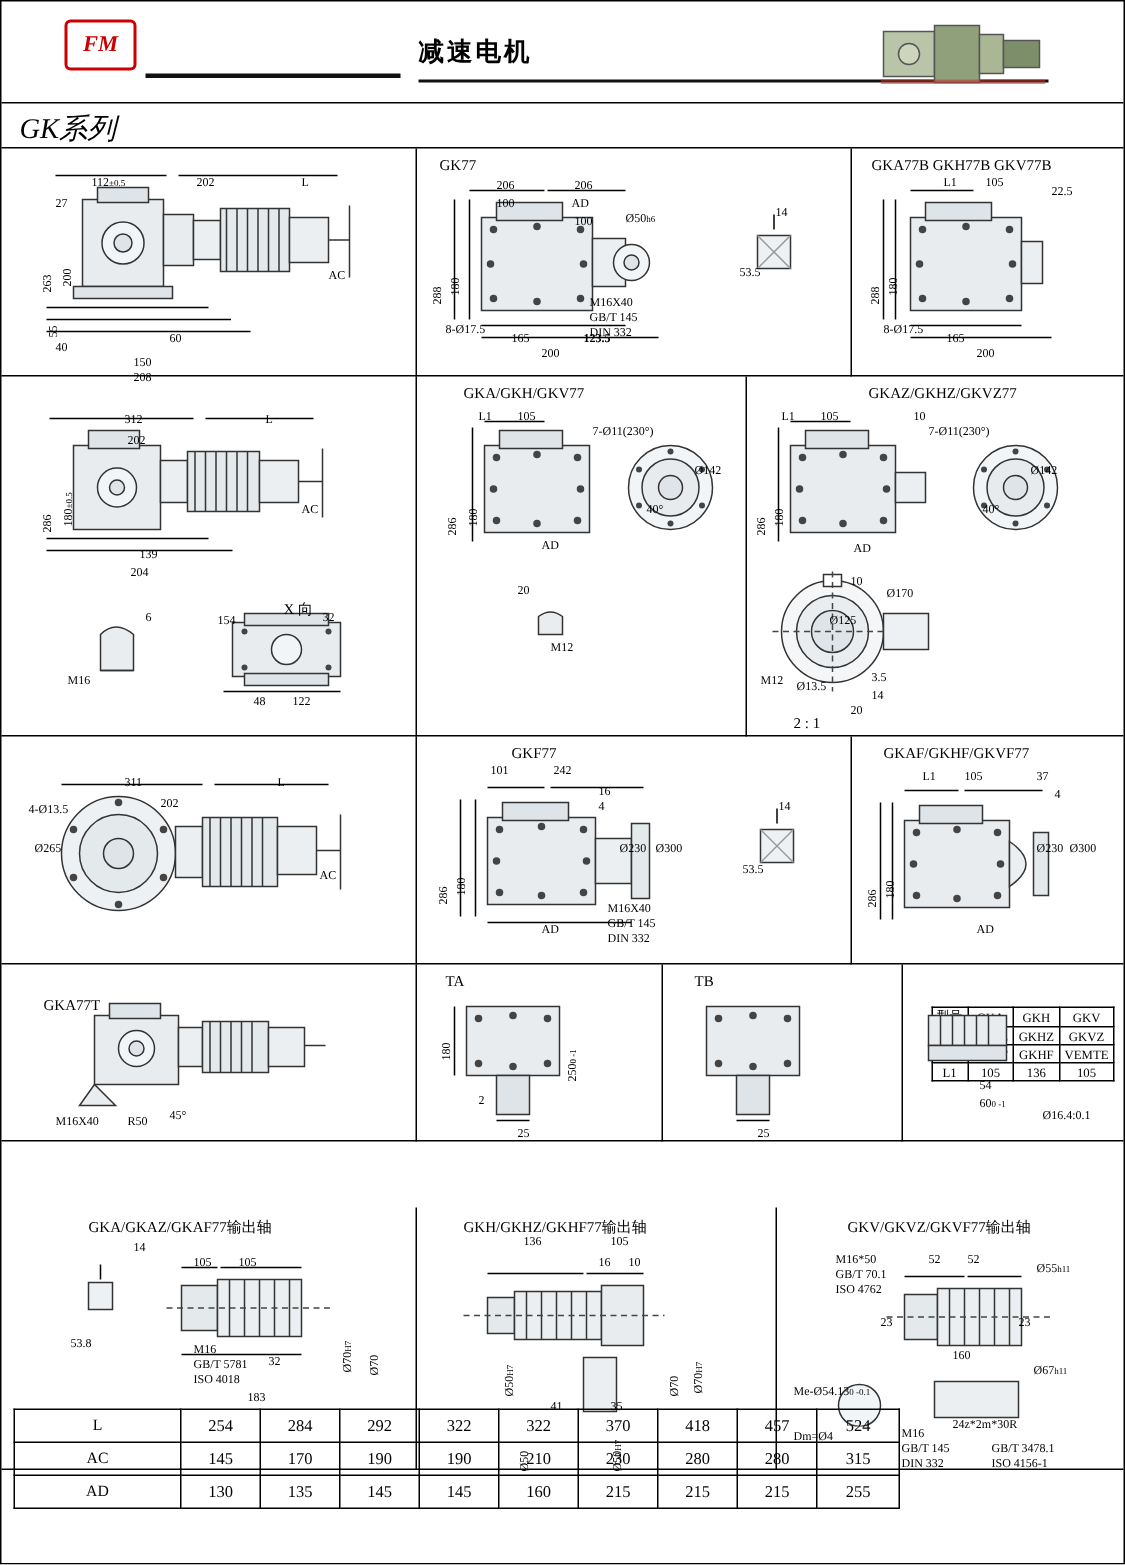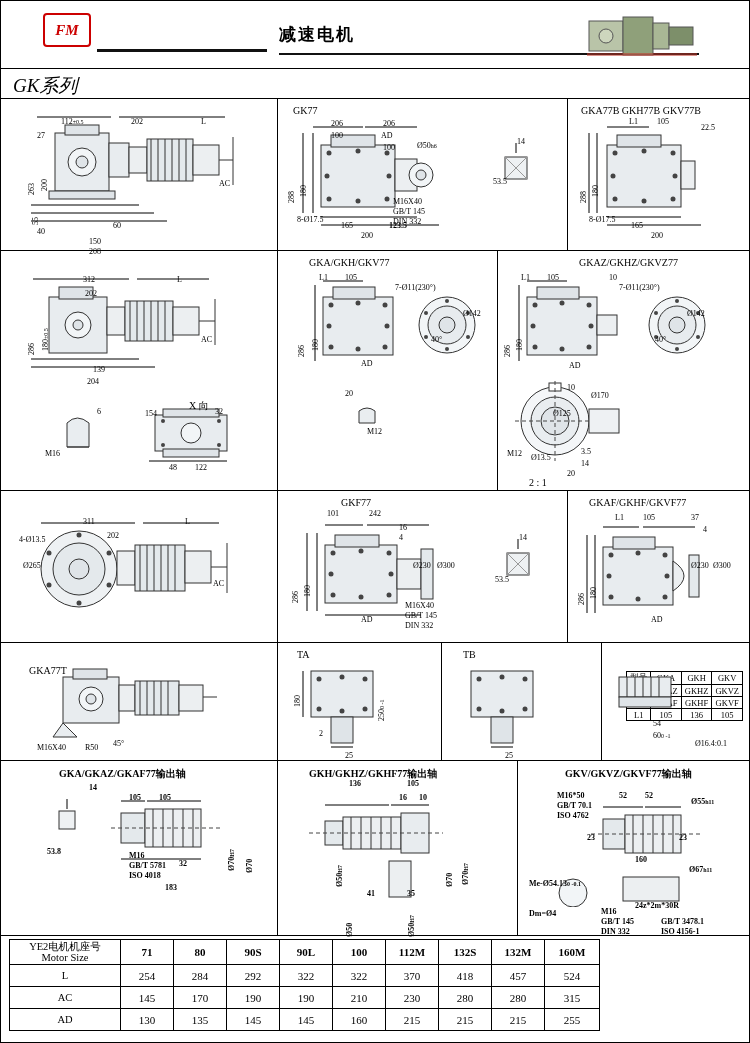--- a/index.html
+++ b/index.html
@@ -18,21 +18,21 @@
 
   .series{position:absolute;left:12px;top:72px;font-style:italic;font-size:19px;font-family:"Liberation Serif",serif;}
   .series-rule{position:absolute;left:0;top:97px;width:748px;height:1px;background:#000;}
 
   
   .band{position:absolute;left:0;width:748px;border-bottom:1px solid #000;box-sizing:border-box;}
   .b1{top:98px;height:152px;}
   .b2{top:250px;height:240px;}
   .b3{top:490px;height:152px;}
   .b4{top:642px;height:118px;}
-  .b5{top:760px;height:175px;font-weight:bold;}
+  .b5{top:804px;height:175px;}
 
   .vline{position:absolute;width:1px;background:#000;}
 
   .cap{position:absolute;font-family:"Liberation Serif",serif;font-size:10px;}
   .dim{position:absolute;font-size:8px;font-family:"Liberation Serif",serif;color:#000;white-space:nowrap;}
   .dimv{position:absolute;font-size:8px;font-family:"Liberation Serif",serif;color:#000;white-space:nowrap;transform:rotate(-90deg);transform-origin:left top;}
 
   svg{display:block;}
 
   
@@ -387,21 +387,21 @@
       <tr>
         <td>Size</td>
         <td>GKAZ</td>
         <td>GKHZ</td>
         <td>GKVZ</td>
       </tr>
       <tr>
         <td></td>
         <td>GKAF</td>
         <td>GKHF</td>
-        <td>GKVF</td>
+        <td>VEMTE</td>
       </tr>
       <tr>
         <td>L1</td>
         <td>105</td>
         <td>136</td>
         <td>105</td>
       </tr>
     </tbody>
       </table>
   </div>
@@ -721,35 +721,20 @@
       <div class="dim" style="left:634px;top:140px;">24z*2m*30R</div>
       <div class="dim" style="left:600px;top:156px;">GB/T 145</div>
       <div class="dim" style="left:660px;top:156px;">GB/T 3478.1</div>
       <div class="dim" style="left:600px;top:166px;">DIN 332</div>
       <div class="dim" style="left:660px;top:166px;">ISO 4156-1</div>
     </div>
   </div>
 
   <table class="mtab">
     <tbody>
-        <tr>
-      <td class="hd">
-        <div>YE2电机机座号</div>
-        <div>Motor Size</div>
-      </td>
-      <td class="c b">71</td>
-      <td class="c b">80</td>
-      <td class="c b">90S</td>
-      <td class="c b">90L</td>
-      <td class="c b">100</td>
-      <td class="c b">112M</td>
-      <td class="c b">132S</td>
-      <td class="c b">132M</td>
-      <td class="last b">160M</td>
-    </tr>
     <tr>
       <td class="hd">L</td>
       <td class="c">254</td>
       <td class="c">284</td>
       <td class="c">292</td>
       <td class="c">322</td>
       <td class="c">322</td>
       <td class="c">370</td>
       <td class="c">418</td>
       <td class="c">457</td>

